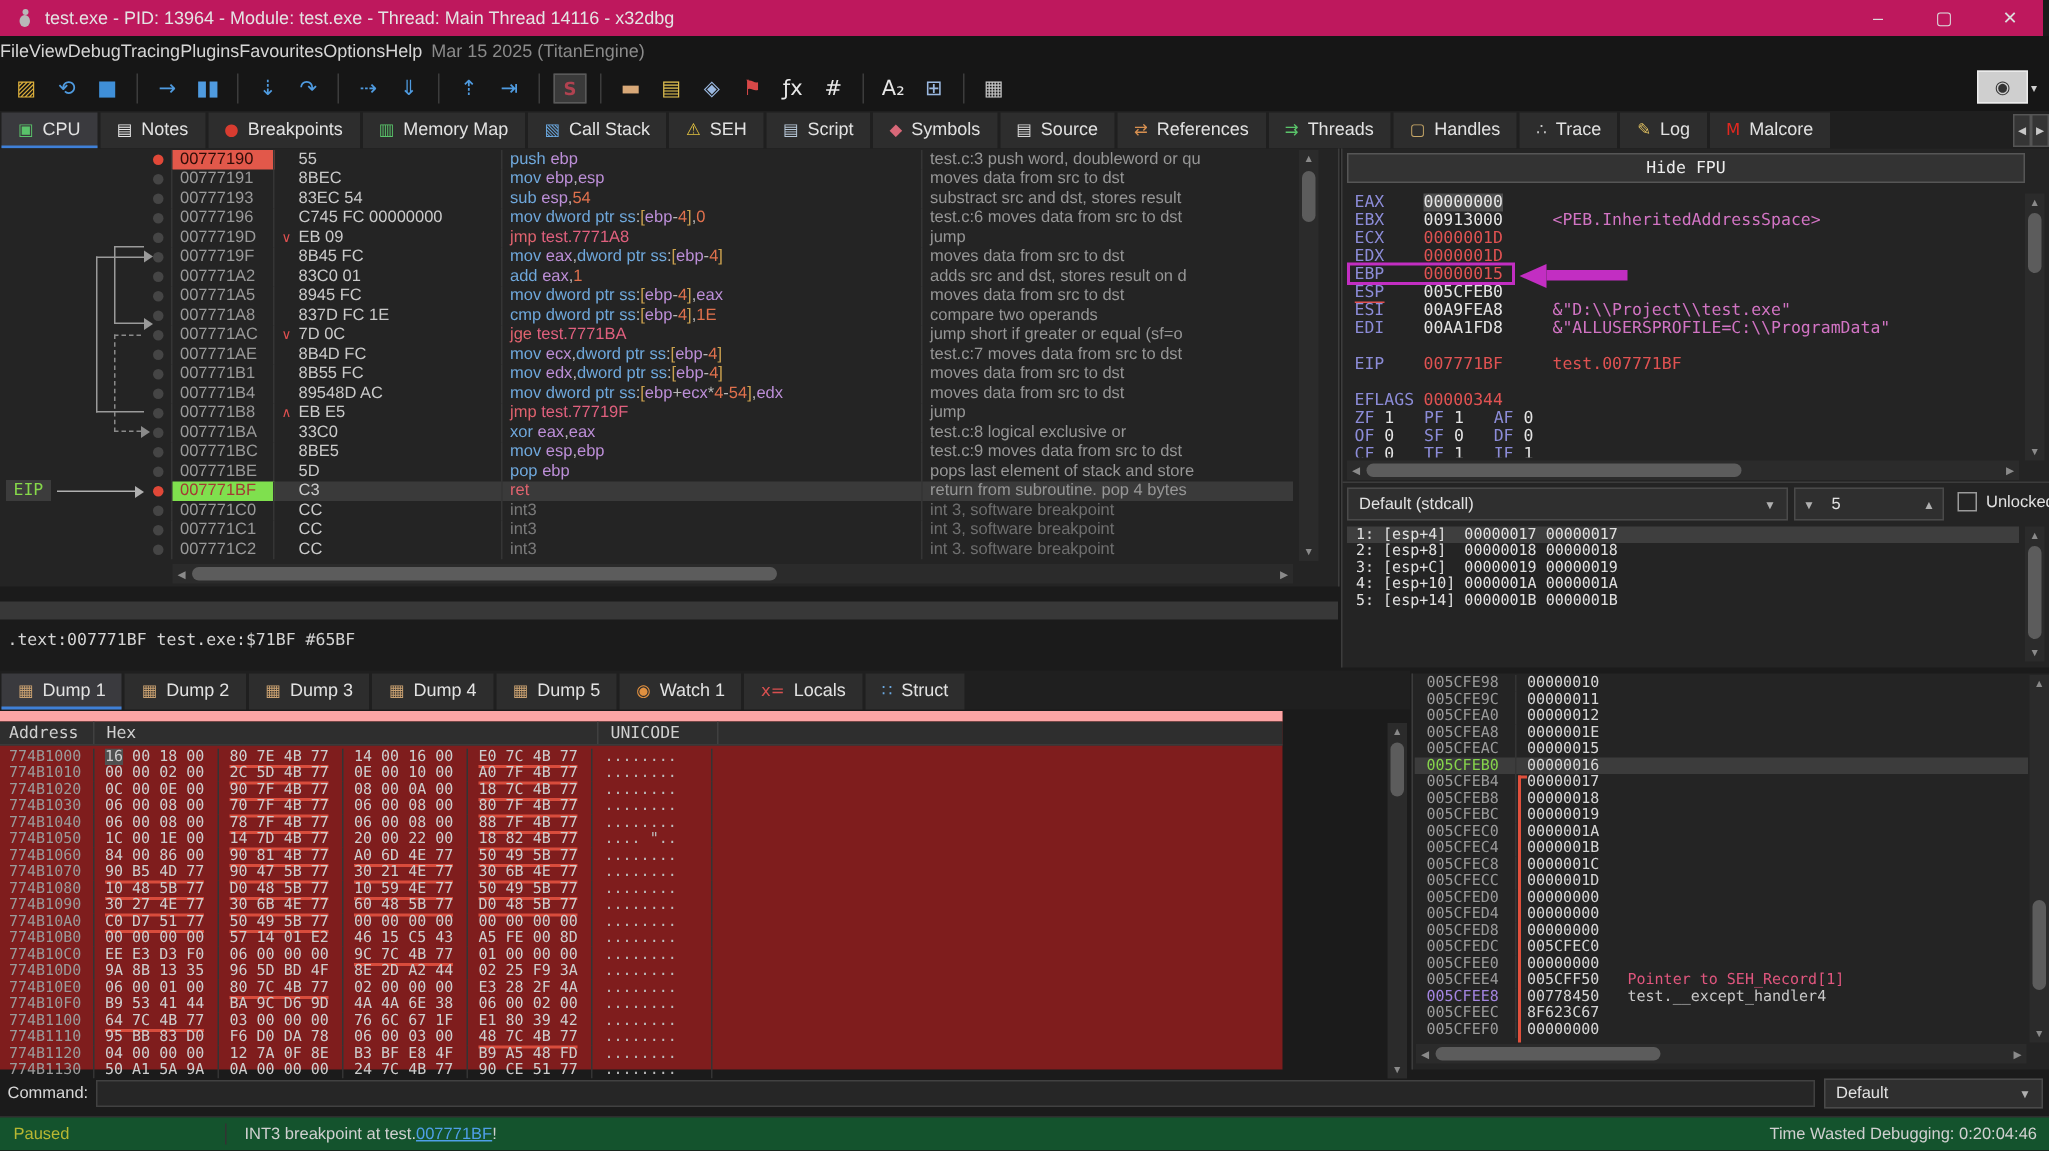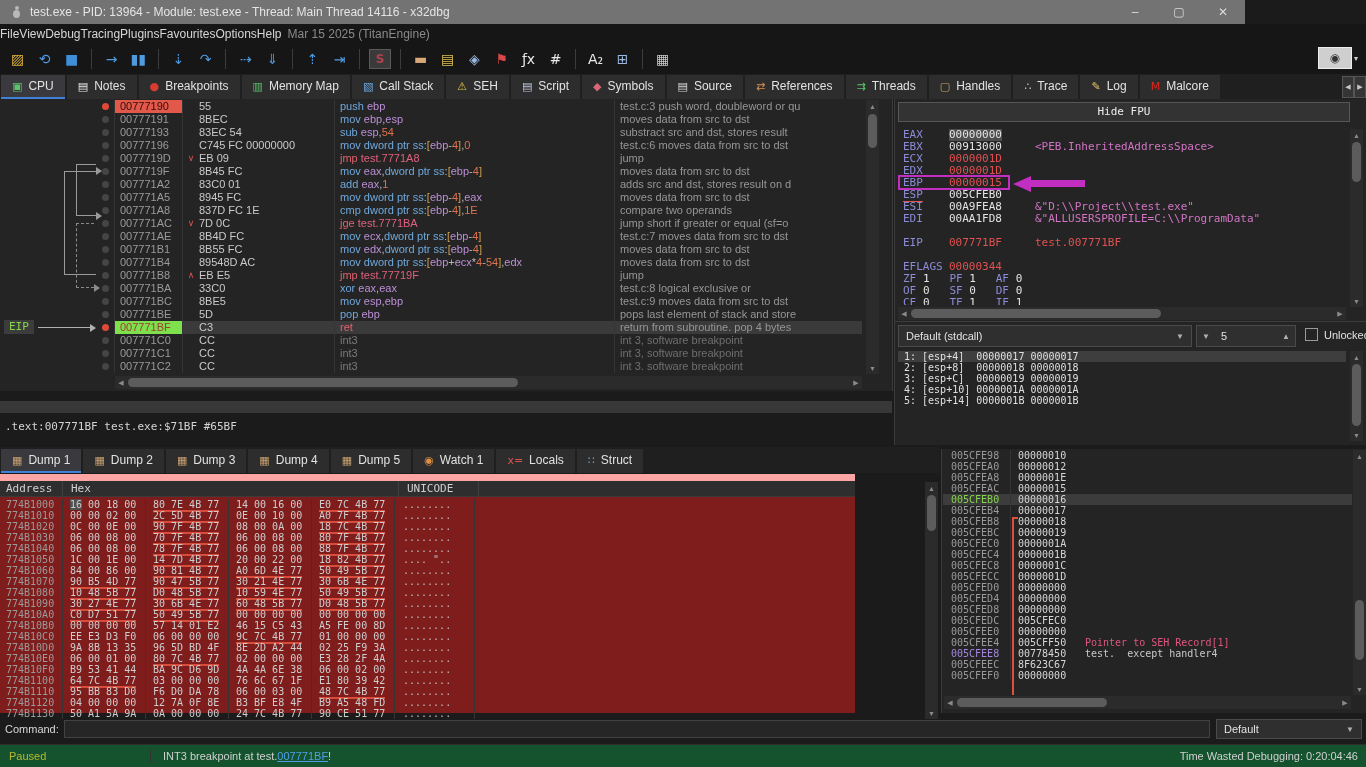--- a/index.html
+++ b/index.html
@@ -1,21 +1,21 @@
 <!DOCTYPE html>
 <html><head>
 <meta charset="utf-8">
 <style>
 *{box-sizing:border-box;margin:0;padding:0}
 html,body{width:1366px;height:767px;overflow:hidden}
 body{background:#1b1b1b;font-family:"Liberation Sans",sans-serif;position:relative;color:#d0d0d0}
 .abs{position:absolute}
 
 
-#titlebar{left:0;top:0;width:1245px;height:24px;background:#737373;display:flex;align-items:center}
+#titlebar{left:0;top:0;width:1362px;height:24px;background:#be185d;display:flex;align-items:center}
 #titlebar .title{font-size:12px;color:#e4e4e4}
 .bug{width:14px;height:14px;margin:0 7px 0 9px;position:relative}
 .bug::before{content:"";position:absolute;left:4px;top:5px;width:7px;height:8px;border-radius:50%;background:#b8b8b8}
 .bug::after{content:"";position:absolute;left:5.5px;top:1px;width:4px;height:4px;border-radius:50%;background:#b8b8b8}
 .winbtns{margin-left:auto;display:flex;height:100%}
 .winbtn{width:44px;height:100%;display:flex;align-items:center;justify-content:center;color:#dcdcdc;font-size:12px}
 
 
 #menubar{left:0;top:24px;width:1366px;height:20px;background:#161616;display:flex;align-items:center;font-size:12px;color:#d6d6d6}
 .mitem{padding:2px 0}
@@ -501,20 +501,21 @@
   <div class="sb v" style="left:925px;top:1px;height:237px">
     <div class="sbu"></div>
     <div class="th" style="top:13px;height:36px"></div>
     <div class="sbd"></div>
   </div>
 </div>
 
 <div class="abs" id="stackpanel">
   <div id="stackrows">
       <div class="srow"><span class="sac">005CFE98</span><span class="svc">00000010</span><span class="scc"></span></div>
+      <div class="srow"><span class="sac">005CFE9C</span><span class="svc">00000011</span><span class="scc"></span></div>
       <div class="srow"><span class="sac">005CFEA0</span><span class="svc">00000012</span><span class="scc"></span></div>
       <div class="srow"><span class="sac">005CFEA8</span><span class="svc">0000001E</span><span class="scc"></span></div>
       <div class="srow"><span class="sac">005CFEAC</span><span class="svc">00000015</span><span class="scc"></span></div>
       <div class="srow sel"><span class="sac saesp">005CFEB0</span><span class="svc">00000016</span><span class="scc"></span></div>
       <div class="srow"><span class="sac">005CFEB4</span><span class="svc">00000017</span><span class="scc"></span></div>
       <div class="srow"><span class="sac">005CFEB8</span><span class="svc">00000018</span><span class="scc"></span></div>
       <div class="srow"><span class="sac">005CFEBC</span><span class="svc">00000019</span><span class="scc"></span></div>
       <div class="srow"><span class="sac">005CFEC0</span><span class="svc">0000001A</span><span class="scc"></span></div>
       <div class="srow"><span class="sac">005CFEC4</span><span class="svc">0000001B</span><span class="scc"></span></div>
       <div class="srow"><span class="sac">005CFEC8</span><span class="svc">0000001C</span><span class="scc"></span></div>

